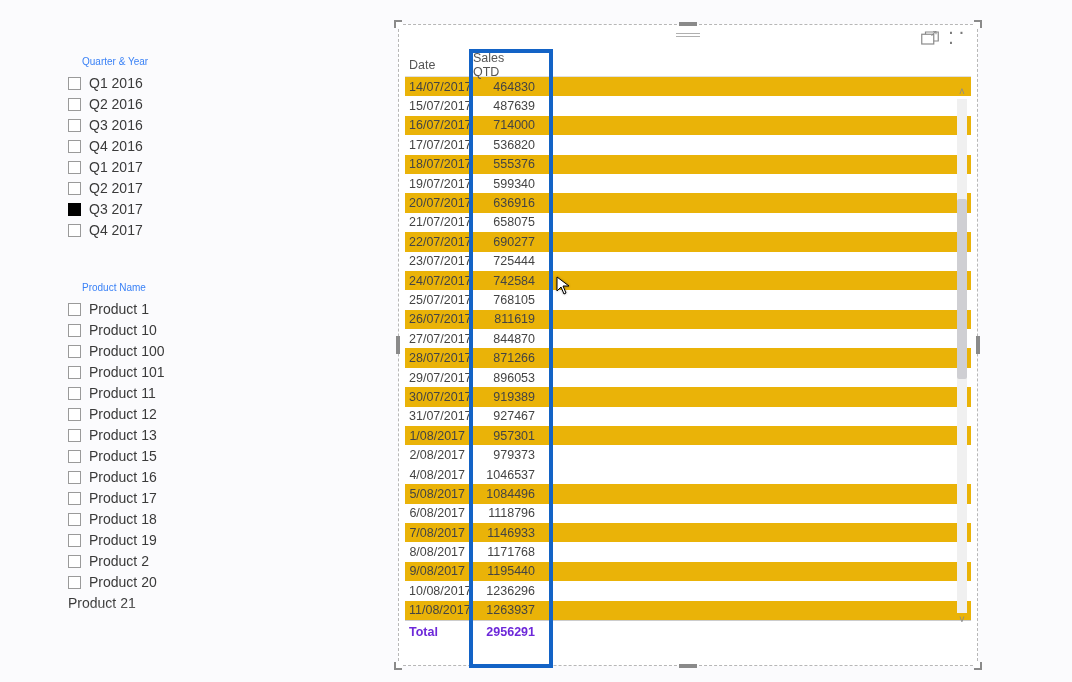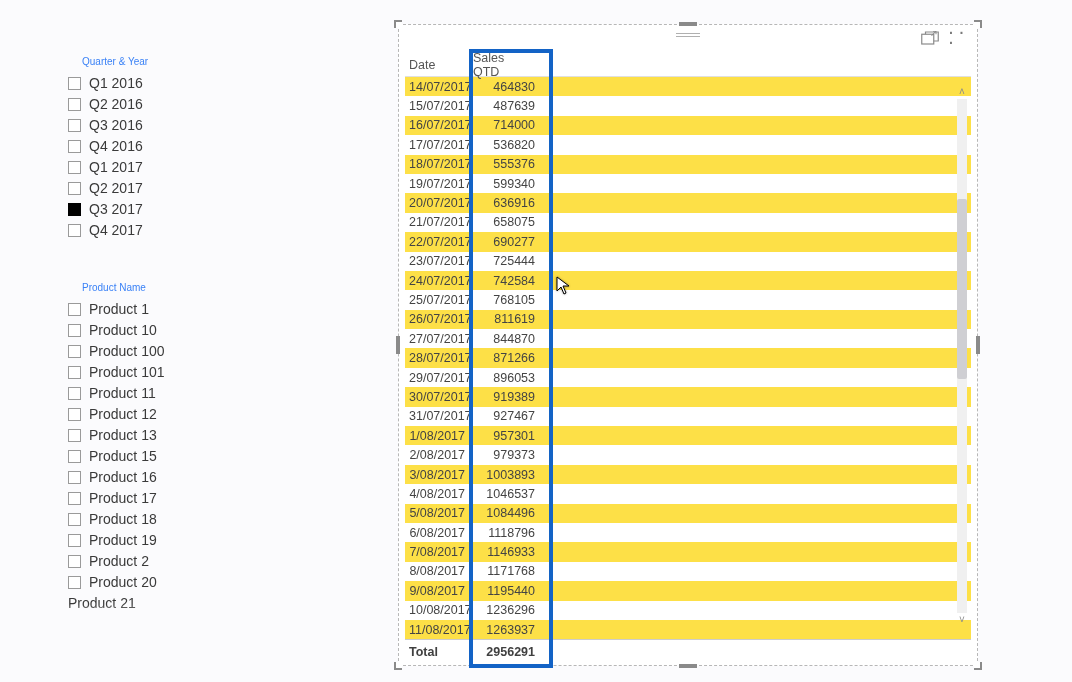--- a/index.html
+++ b/index.html
@@ -156,34 +156,34 @@
   .th.sales {
     width:67px;
     text-align:left;
   }
   .tbody { }
   .trow {
     display:flex;
     height:19.4px;
     align-items:center;
   }
-  .trow.alt { background:#fde047; }
+  .trow.alt { background:#eab308; }
   .td {
     padding: 0 4px;
     font-variant-numeric: tabular-nums;
   }
   .td.date { width:64px; text-align:right; }
   .td.sales { width:80px; text-align:right; padding-right:14px;}
   .tfoot {
     display:flex;
     height:24px;
     align-items:center;
     border-top:1px solid #ccc;
     font-weight:600;
-    color:#404040;
+    color:#6d28d9;
     background:#fff;
   }
   .tfoot .td.date { text-align:left; padding-left:4px;}
 
   
   .col-highlight {
     position:absolute;
     border: 4px solid #1363c6;
     pointer-events:none;
   }
@@ -438,24 +438,20 @@
               <div class="td sales">927467</div>
             </div>
             <div class="trow alt">
               <div class="td date">1/08/2017</div>
               <div class="td sales">957301</div>
             </div>
             <div class="trow">
               <div class="td date">2/08/2017</div>
               <div class="td sales">979373</div>
             </div>
-            <div class="trow alt">
-              <div class="td date">3/08/2017</div>
-              <div class="td sales">1003893</div>
-            </div>
             <div class="trow">
               <div class="td date">4/08/2017</div>
               <div class="td sales">1046537</div>
             </div>
             <div class="trow alt">
               <div class="td date">5/08/2017</div>
               <div class="td sales">1084496</div>
             </div>
             <div class="trow">
               <div class="td date">6/08/2017</div>

